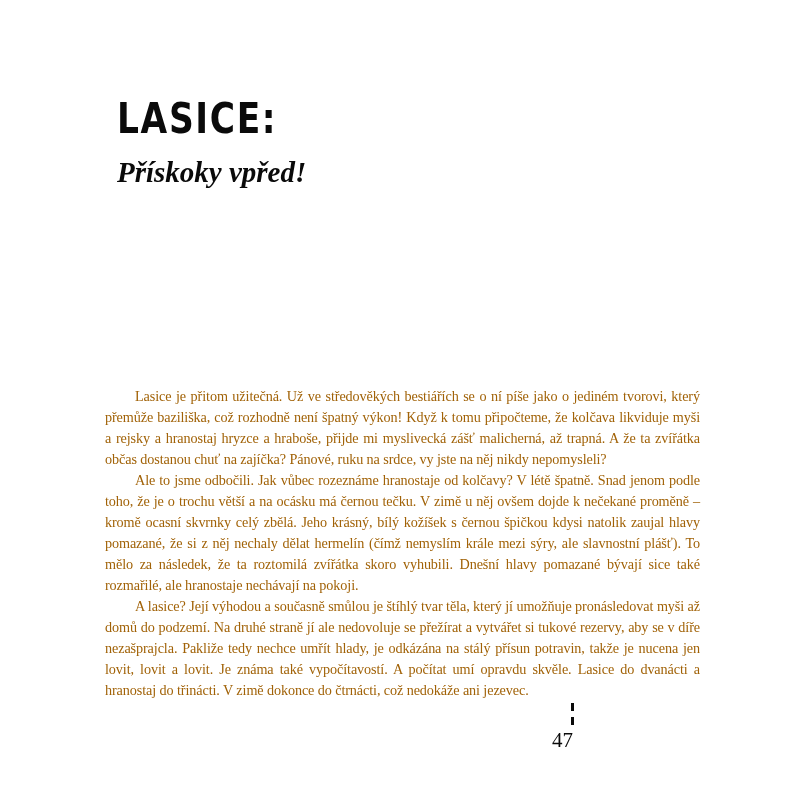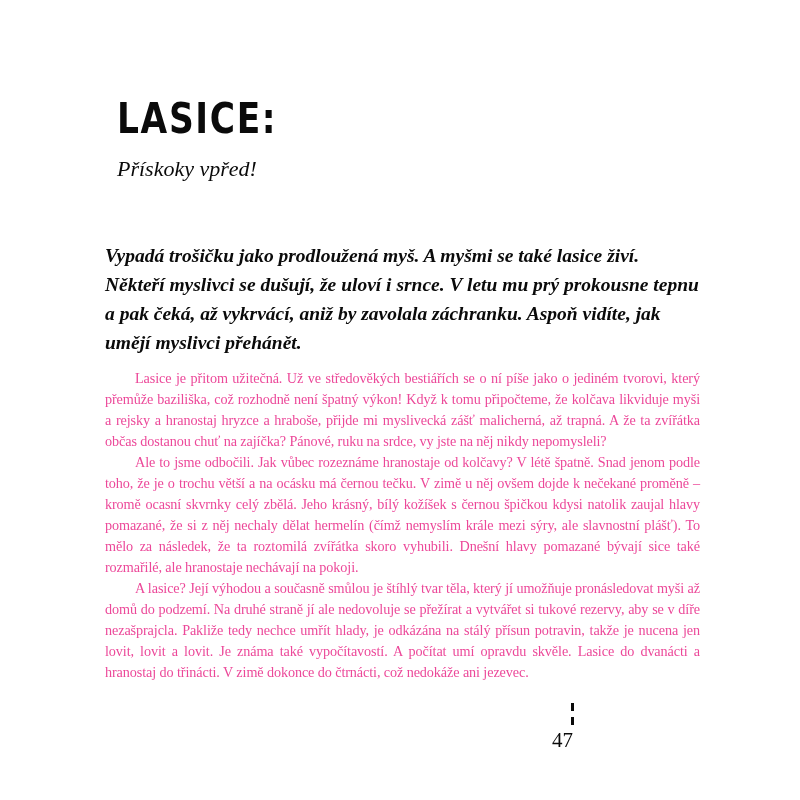--- a/index.html
+++ b/index.html
@@ -27,49 +27,49 @@
     transform: scaleX(0.82);
     transform-origin: left top;
     white-space: nowrap;
     color: #0a0a0a;
   }
   .chapter-subtitle {
     position: absolute;
     left: 117px;
     top: 156px;
     font-family: "Liberation Serif", serif;
-    font-weight: normal;
+    font-weight: bold;
     font-style: italic;
-    font-size: 22px;
+    font-size: 29px;
     white-space: nowrap;
     color: #0a0a0a;
   }
   .chapter-intro {
     position: absolute;
     left: 105px;
     top: 241px;
     width: 597px;
     font-family: "Liberation Serif", serif;
     font-weight: bold;
     font-style: italic;
     font-size: 19.5px;
     line-height: 29px;
     color: #0a0a0a;
   }
   .body-text {
     position: absolute;
     left: 105px;
-    top: 368px;
+    top: 386px;
     width: 595px;
     font-family: "Liberation Serif", serif;
     font-size: 14.2px;
     line-height: 21px;
     letter-spacing: -0.1px;
     text-align: justify;
-    color: #ec4899;
+    color: #a16207;
   }
   .body-text p {
     margin: 0;
     padding: 0;
     text-indent: 30px;
   }
   .footer-ornament {
     position: absolute;
     left: 571px;
     top: 703px;
@@ -95,21 +95,20 @@
 </style>
 </head>
 <body>
 
 <div class="page">
 
   <div class="chapter-title">LASICE:</div>
 
   <div class="chapter-subtitle">Přískoky vpřed!</div>
 
-  <div class="chapter-intro">Vypadá trošičku jako prodloužená myš. A myšmi se také lasice živí. Někteří myslivci se dušují, že uloví i srnce. V letu mu prý prokousne tepnu a pak čeká, až vykrvácí, aniž by zavolala záchranku. Aspoň vidíte, jak umějí myslivci přehánět.</div>
 
   <div class="body-text">
     <p>Lasice je přitom užitečná. Už ve středověkých bestiářích se o ní píše jako o jediném tvorovi, který přemůže baziliška, což rozhodně není špatný výkon! Když k tomu připočteme, že kolčava likviduje myši a rejsky a hranostaj hryzce a hraboše, přijde mi myslivecká zášť malicherná, až trapná. A že ta zvířátka občas dostanou chuť na zajíčka? Pánové, ruku na srdce, vy jste na něj nikdy nepomysleli?</p>
     <p>Ale to jsme odbočili. Jak vůbec rozeznáme hranostaje od kolčavy? V létě špatně. Snad jenom podle toho, že je o trochu větší a na ocásku má černou tečku. V zimě u něj ovšem dojde k nečekané proměně – kromě ocasní skvrnky celý zbělá. Jeho krásný, bílý kožíšek s černou špičkou kdysi natolik zaujal hlavy pomazané, že si z něj nechaly dělat hermelín (čímž nemyslím krále mezi sýry, ale slavnostní plášť). To mělo za následek, že ta roztomilá zvířátka skoro vyhubili. Dnešní hlavy pomazané bývají sice také rozmařilé, ale hranostaje nechávají na pokoji.</p>
     <p>A lasice? Její výhodou a současně smůlou je štíhlý tvar těla, který jí umožňuje pronásledovat myši až domů do podzemí. Na druhé straně jí ale nedovoluje se přežírat a vytvářet si tukové rezervy, aby se v díře nezašprajcla. Pakliže tedy nechce umřít hlady, je odkázána na stálý přísun potravin, takže je nucena jen lovit, lovit a lovit. Je známa také vypočítavostí. A počítat umí opravdu skvěle. Lasice do dvanácti a hranostaj do třinácti. V zimě dokonce do čtrnácti, což nedokáže ani jezevec.</p>
   </div>
 
   <div class="footer-ornament">
     <div class="dash"></div>
     <div class="dash"></div>

